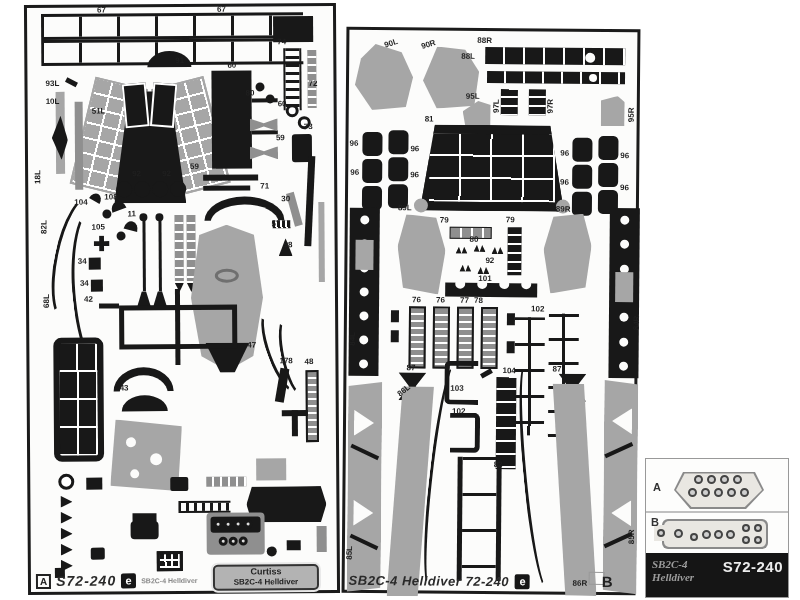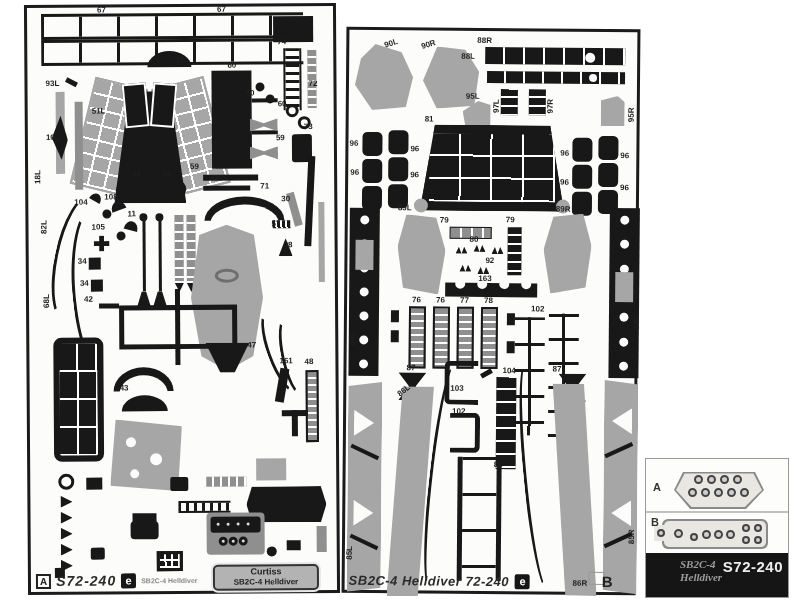--- a/index.html
+++ b/index.html
@@ -22,21 +22,21 @@
   .plate .l1{font-size:9px;font-weight:bold;color:#222;line-height:11px;}
   .plate .l2{font-size:8px;font-weight:bold;color:#222;line-height:9px;}
   .footer-b{position:absolute;left:4px;bottom:2px;display:flex;align-items:center;gap:6px;}
   .code-b{font-size:13px;font-weight:bold;font-style:italic;color:#2a2a2a;letter-spacing:0.5px;}
   .letter-b{position:absolute;right:20px;bottom:2px;font-size:15px;font-weight:bold;color:#222;}
   .card{position:absolute;left:645px;top:458px;width:144px;height:140px;background:#fdfdfc;
         border:1px solid #999;box-sizing:border-box;}
   .card .letter{position:absolute;font-size:11px;font-weight:bold;color:#333;}
   .band{position:absolute;left:0;right:0;bottom:0;height:44px;background:#151515;}
   .band .t{position:absolute;left:6px;top:5px;font-family:"Liberation Serif", serif;font-style:italic;
-           font-weight:bold;color:#9c9c9c;font-size:11px;line-height:13px;margin-left:28px;}
+           font-weight:bold;color:#9c9c9c;font-size:11px;line-height:13px;}
   .band .c{position:absolute;right:5px;top:5px;color:#ececec;font-size:15px;font-weight:bold;letter-spacing:0.5px;}
 </style>
 </head>
 <body>
 
 <div class="stage">
 
   <div class="sheet" id="sheetA" style="left:26px;top:4px;width:312px;height:590px;transform:rotate(-0.4deg);">
     <div class="parts" id="partsA">
         <div class="shp" style="left: 14px; top: 6px; width: 262px; height: 26px; border-top: 3px solid rgb(24, 24, 24); border-bottom: 3px solid rgb(24, 24, 24); background-image: repeating-linear-gradient(to right, rgb(24, 24, 24) 0px, rgb(24, 24, 24) 3px, transparent 3px, transparent 38px);"></div>
@@ -153,38 +153,38 @@
         <span class="plabel" style="left: 281px; top: 74px; text-align: right;">72</span>
         <span class="plabel" style="left: 200px; top: 55px;">60</span>
         <span class="plabel" style="left: 218px; top: 83px;">80</span>
         <span class="plabel" style="left: 250px; top: 94px;">60</span>
         <span class="plabel" style="left: 276px; top: 117px;">73</span>
         <span class="plabel" style="left: 248px; top: 128px;">59</span>
         <span class="plabel" style="left: 162px; top: 156px;">59</span>
         <span class="plabel" style="left: 104px; top: 163px;">92</span>
         <span class="plabel" style="left: 134px; top: 163px;">92</span>
         <span class="plabel" style="left: 18px; top: 72px;">93L</span>
-        <span class="plabel" style="left: 18px; top: 90px; margin-top: 36px;">10L</span>
+        <span class="plabel" style="left: 18px; top: 90px;">10L</span>
         <span class="plabel" style="left: 64px; top: 100px;">51L</span>
         <span class="plabel" style="left: 6px; top: 176px; transform: rotate(-90deg); transform-origin: left top;">18L</span>
         <span class="plabel" style="left: 12px; top: 226px; transform: rotate(-90deg); transform-origin: left top;">82L</span>
         <span class="plabel" style="left: 14px; top: 300px; transform: rotate(-90deg); transform-origin: left top;">68L</span>
         <span class="plabel" style="left: 76px; top: 186px;">108</span>
         <span class="plabel" style="left: 46px; top: 191px;">104</span>
         <span class="plabel" style="left: 63px; top: 216px;">105</span>
         <span class="plabel" style="left: 99px; top: 203px;">11</span>
         <span class="plabel" style="left: 49px; top: 250px;">34</span>
         <span class="plabel" style="left: 51px; top: 272px;">34</span>
         <span class="plabel" style="left: 55px; top: 288px;">42</span>
         <span class="plabel" style="left: 232px; top: 176px;">71</span>
         <span class="plabel" style="left: 253px; top: 189px;">30</span>
         <span class="plabel" style="left: 243px; top: 214px;">57</span>
         <span class="plabel" style="left: 255px; top: 235px;">98</span>
         <span class="plabel" style="left: 218px; top: 335px;">47</span>
-        <span class="plabel" style="left: 250px; top: 351px;">161</span>
+        <span class="plabel" style="left: 250px; top: 351px;">178</span>
         <span class="plabel" style="left: 275px; top: 352px;">48</span>
         <span class="plabel" style="left: 90px; top: 377px;">43</span>
       </div>
     <div class="plate">
       <div class="l1">Curtiss</div>
       <div class="l2">SB2C-4 Helldiver</div>
     </div>
     <div class="footer-a">
       <span class="box-letter">A</span>
       <span class="code-a">S72-240</span>
@@ -302,25 +302,25 @@
         <span class="plabel" style="left: 212px; top: 118px;">96</span>
         <span class="plabel" style="left: 272px; top: 120px;">96</span>
         <span class="plabel" style="left: 212px; top: 147px;">96</span>
         <span class="plabel" style="left: 272px; top: 152px;">96</span>
         <span class="plabel" style="left: 50px; top: 174px;">89L</span>
         <span class="plabel" style="left: 208px; top: 174px;">89R</span>
         <span class="plabel" style="left: 92px; top: 186px;">79</span>
         <span class="plabel" style="left: 158px; top: 185px;">79</span>
         <span class="plabel" style="left: 122px; top: 205px;">80</span>
         <span class="plabel" style="left: 138px; top: 226px;">92</span>
-        <span class="plabel" style="left: 131px; top: 244px;">163</span>
+        <span class="plabel" style="left: 131px; top: 244px;">101</span>
         <span class="plabel" style="left: 65px; top: 266px;">76</span>
         <span class="plabel" style="left: 89px; top: 266px;">76</span>
         <span class="plabel" style="left: 113px; top: 266px;">77</span>
-        <span class="plabel" style="left: 137px; top: 266px;">78</span>
+        <span class="plabel" style="left: 127px; top: 266px;">78</span>
         <span class="plabel" style="left: 184px; top: 274px;">102</span>
         <span class="plabel" style="left: 2px; top: 316px; transform: rotate(-90deg); transform-origin: left top;">84L</span>
         <span class="plabel" style="left: 286px; top: 298px; transform: rotate(-90deg); transform-origin: left top;">84R</span>
         <span class="plabel" style="left: 60px; top: 334px;">87</span>
         <span class="plabel" style="left: 206px; top: 334px;">87</span>
         <span class="plabel" style="left: 50px; top: 362px; transform: rotate(-40deg); transform-origin: left top;">86L</span>
         <span class="plabel" style="left: 104px; top: 354px;">103</span>
         <span class="plabel" style="left: 106px; top: 377px;">102</span>
         <span class="plabel" style="left: 156px; top: 336px;">104</span>
         <span class="plabel" style="left: 148px; top: 430px;">82</span>

